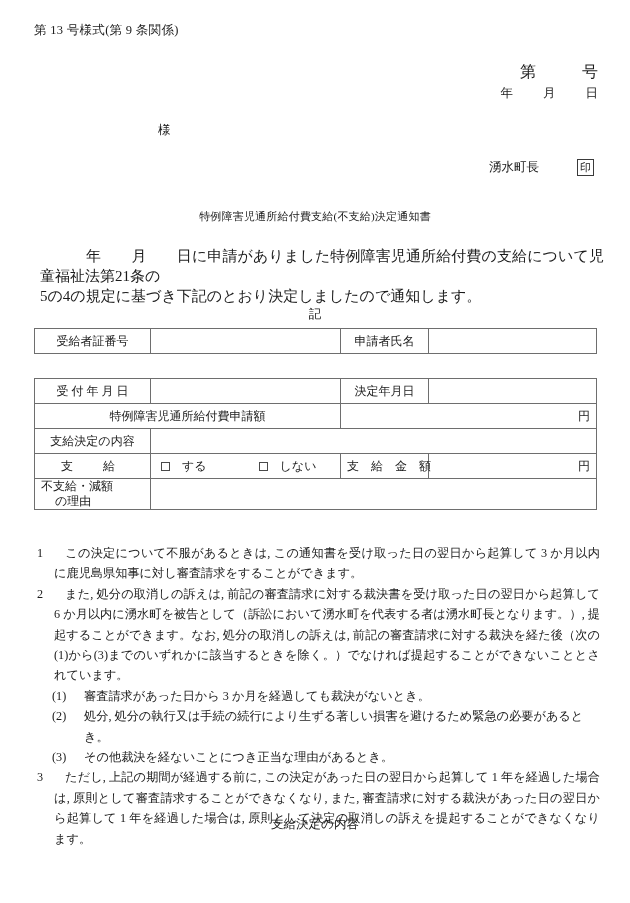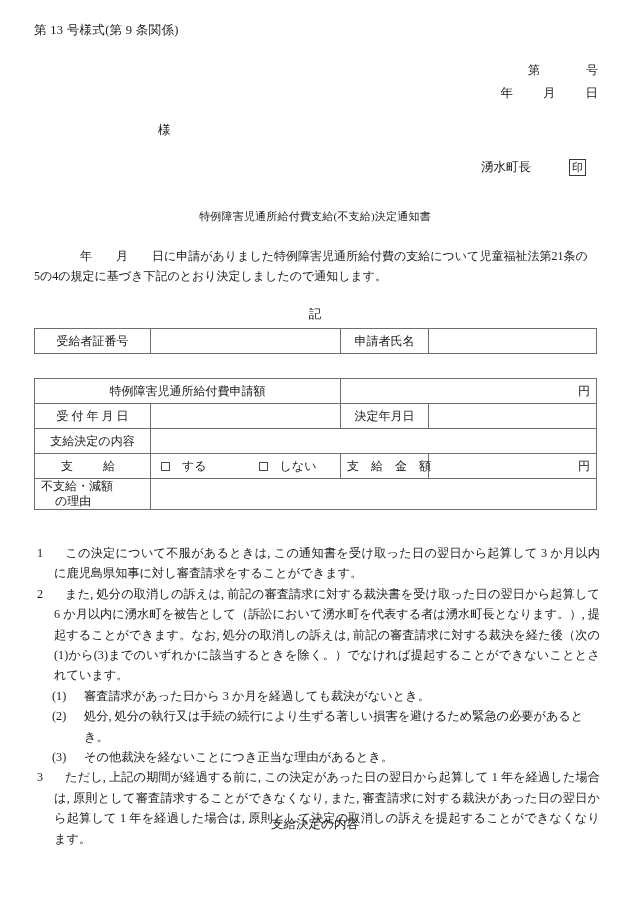--- a/index.html
+++ b/index.html
@@ -29,21 +29,21 @@
     left: 34px;
     top: 22px;
     font-size: 12.5px;
     letter-spacing: 0.3px;
     white-space: nowrap;
   }
   .doc-number-line {
     position: absolute;
     right: 32px;
     top: 62px;
-    font-size: 12px;
+    font-size: 16px;
     white-space: nowrap;
   }
   .doc-date-line {
     position: absolute;
     right: 32px;
     top: 85px;
     font-size: 12.5px;
     white-space: nowrap;
   }
   .sp-w {
@@ -57,21 +57,21 @@
 
   .addressee {
     position: absolute;
     left: 158px;
     top: 122px;
     font-size: 12.5px;
   }
 
   .issuer-row {
     position: absolute;
-    right: 44px;
+    right: 36px;
     top: 159px;
     font-size: 12.5px;
     display: flex;
     align-items: center;
     white-space: nowrap;
   }
   .issuer-name {
     margin-right: 38px;
   }
   .seal-box {
@@ -93,24 +93,24 @@
     right: 0;
     top: 209px;
     text-align: center;
     font-size: 11px;
     letter-spacing: 0.2px;
   }
 
   
   .body-para {
     position: absolute;
-    left: 34px;
+    left: 40px;
     width: 564px;
     top: 246px;
-    font-size: 12px;
+    font-size: 15px;
     line-height: 20px;
     text-align: justify;
   }
   .para-indent {
     display: inline-block;
     width: 46px;
   }
 
   .ki-mark {
     position: absolute;
@@ -307,30 +307,30 @@
 
   <table class="form-table" id="table-decision">
     <colgroup>
       <col style="width:116px">
       <col style="width:190px">
       <col style="width:88px">
       <col style="width:168px">
     </colgroup>
     <tbody>
       <tr>
+        <td class="lbl">受 付 年 月 日</td>
+        <td class="blank"></td>
+        <td class="lbl">決定年月日</td>
+        <td class="blank"></td>
+      </tr>
+      <tr>
         <td class="lbl" colspan="2">特例障害児通所給付費申請額</td>
         <td class="yen" colspan="2">
           <span></span><span>円</span>
         </td>
-      </tr>
-      <tr>
-        <td class="lbl">受 付 年 月 日</td>
-        <td class="blank"></td>
-        <td class="lbl">決定年月日</td>
-        <td class="blank"></td>
       </tr>
       <tr>
         <td class="lbl">支給決定の内容</td>
         <td class="blank" colspan="3"></td>
       </tr>
       <tr>
         <td class="lbl spaced-wide">支　給</td>
         <td>
           <div class="checks">
             <span class="check-item">

